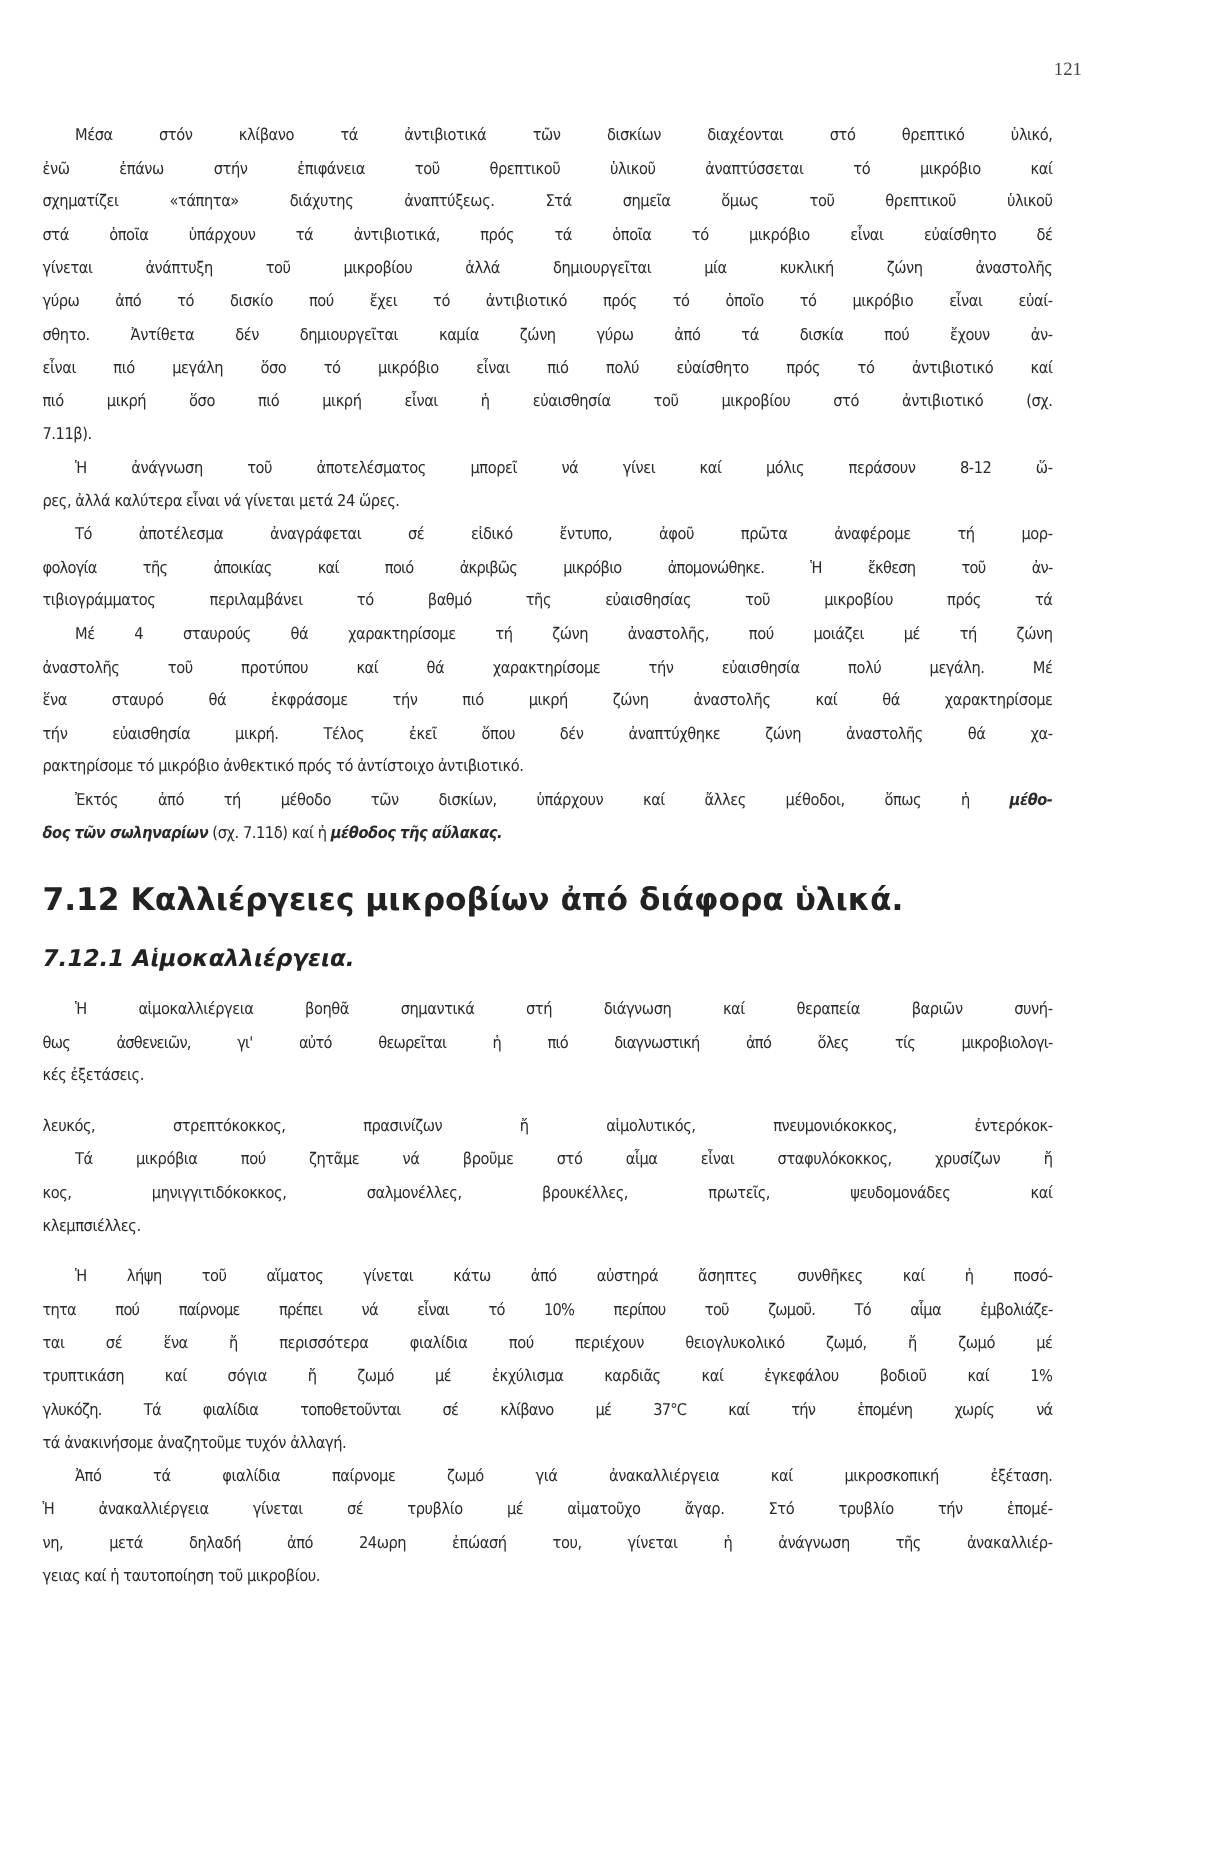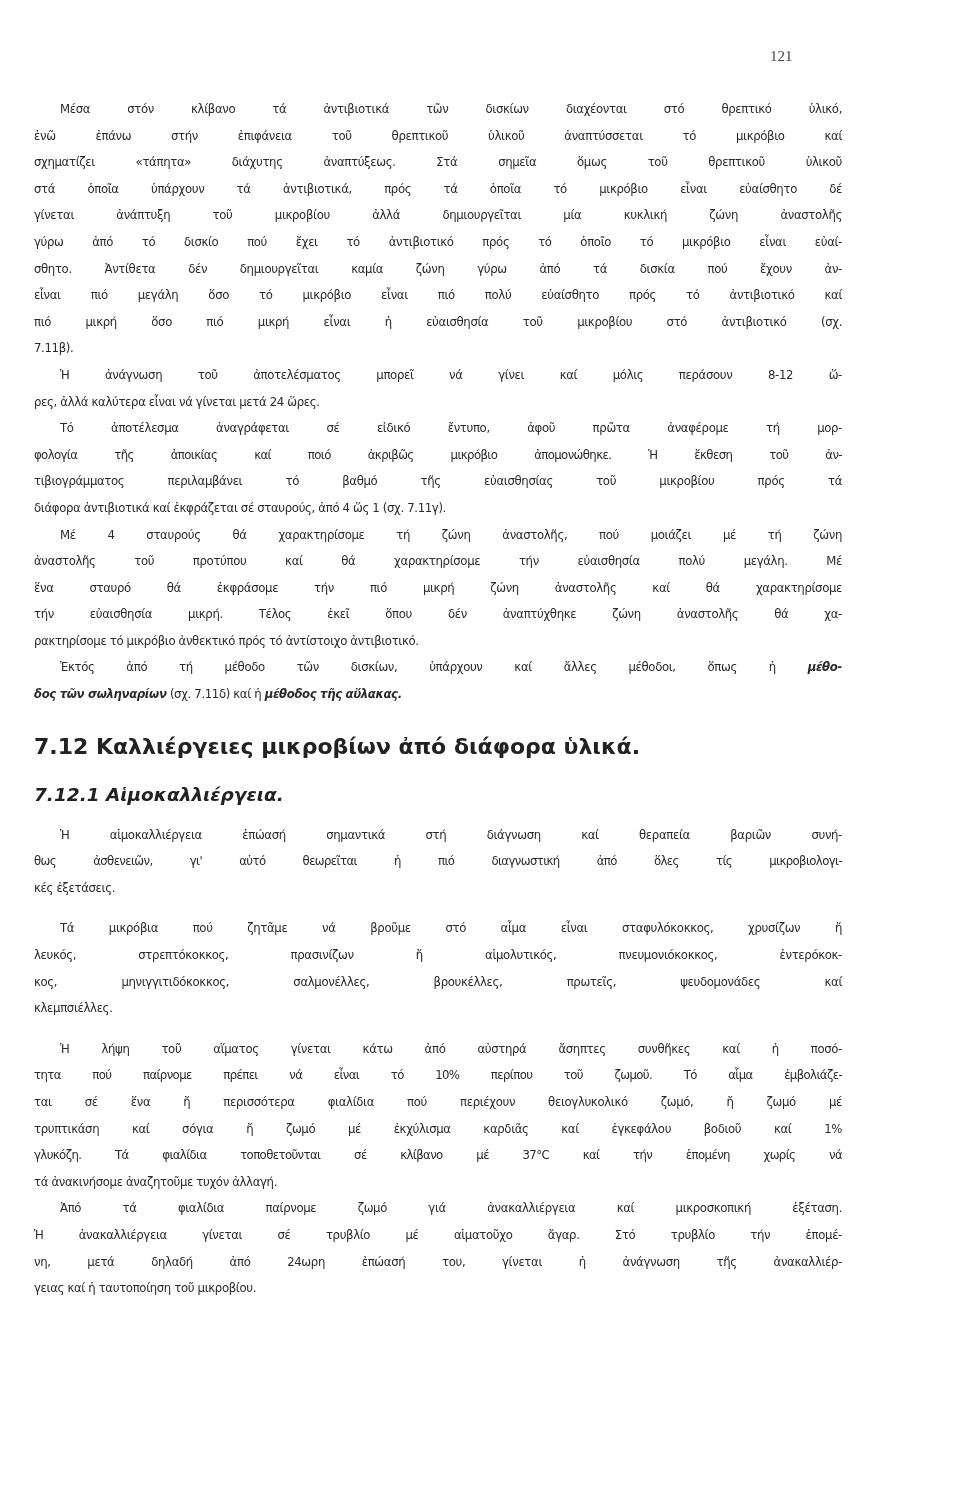--- a/index.html
+++ b/index.html
@@ -1,37 +1,37 @@
 <!DOCTYPE html>
 <html><head>
 <meta charset="utf-8">
 <style>
   html, body { margin: 0; padding: 0; background: #ffffff; }
   body {
     width: 972px; height: 1500px; position: relative; overflow: hidden;
     font-family: "DejaVu Sans", sans-serif; color: #2a2a2a;
   }
   .page-number {
-    position: absolute; left: 770px; top: 48px;
+    position: absolute; left: 843px; top: 48px;
     font-family: "Liberation Serif", serif; font-size: 15px; color: #444;
   }
   .content {
     position: absolute; left: 34px; top: 96px; width: 808px;
   }
   .line {
     height: 26.6px; line-height: 26.6px; white-space: nowrap;
     font-size: 13px; letter-spacing: -0.35px; word-spacing: 0px;
     text-align: justify; text-align-last: justify; overflow: visible;
     font-stretch: condensed;
   }
   .line.last { text-align-last: left; }
   .line.indent { padding-left: 26px; }
   .gap-m { height: 14px; }
   .heading {
-    font-weight: bold; font-size: 22px; height: 30px; line-height: 30px;
+    font-weight: bold; font-size: 25px; height: 30px; line-height: 30px;
     color: #222; letter-spacing: 0px;
   }
   .subheading {
     font-weight: bold; font-style: italic; font-size: 18.5px;
     height: 30px; line-height: 30px; color: #222;
   }
   b.bi { font-weight: bold; font-style: italic; }
   .tight { letter-spacing: -0.6px; }
 </style>
 </head>
@@ -56,21 +56,20 @@
 
   <div>
     <div class="line indent">Ἡ ἀνάγνωση τοῦ ἀποτελέσματος μπορεῖ νά γίνει καί μόλις περάσουν 8-12 ὥ-</div>
     <div class="line last">ρες, ἀλλά καλύτερα εἶναι νά γίνεται μετά 24 ὥρες.</div>
   </div>
 
   <div>
     <div class="line indent">Τό ἀποτέλεσμα ἀναγράφεται σέ εἰδικό ἔντυπο, ἀφοῦ πρῶτα ἀναφέρομε τή μορ-</div>
     <div class="line tight">φολογία τῆς ἀποικίας καί ποιό ἀκριβῶς μικρόβιο ἀπομονώθηκε. Ἡ ἔκθεση τοῦ ἀν-</div>
     <div class="line">τιβιογράμματος περιλαμβάνει τό βαθμό τῆς εὐαισθησίας τοῦ μικροβίου πρός τά</div>
-    <div class="line last">διάφορα ἀντιβιοτικά καί ἐκφράζεται σέ σταυρούς, ἀπό 4 ὥς 1 (σχ. 7.11γ).</div>
   </div>
 
   <div>
     <div class="line indent">Μέ 4 σταυρούς θά χαρακτηρίσομε τή ζώνη ἀναστολῆς, πού μοιάζει μέ τή ζώνη</div>
     <div class="line">ἀναστολῆς τοῦ προτύπου καί θά χαρακτηρίσομε τήν εὐαισθησία πολύ μεγάλη. Μέ</div>
     <div class="line">ἕνα σταυρό θά ἐκφράσομε τήν πιό μικρή ζώνη ἀναστολῆς καί θά χαρακτηρίσομε</div>
     <div class="line">τήν εὐαισθησία μικρή. Τέλος ἐκεῖ ὅπου δέν ἀναπτύχθηκε ζώνη ἀναστολῆς θά χα-</div>
     <div class="line last">ρακτηρίσομε τό μικρόβιο ἀνθεκτικό πρός τό ἀντίστοιχο ἀντιβιοτικό.</div>
   </div>
 
@@ -80,30 +79,30 @@
   </div>
 
   <div style="height:24px"></div>
 
   <div class="heading">7.12 Καλλιέργειες μικροβίων ἀπό διάφορα ὑλικά.</div>
   <div style="height:18px"></div>
   <div class="subheading">7.12.1 Αἱμοκαλλιέργεια.</div>
   <div style="height:12px"></div>
 
   <div>
-    <div class="line indent">Ἡ αἱμοκαλλιέργεια ἐπώασή σημαντικά στή διάγνωση καί θεραπεία βαριῶν συνή-</div>
+    <div class="line indent">Ἡ αἱμοκαλλιέργεια βοηθᾶ σημαντικά στή διάγνωση καί θεραπεία βαριῶν συνή-</div>
     <div class="line tight">θως ἀσθενειῶν, γι' αὐτό θεωρεῖται ἡ πιό διαγνωστική ἀπό ὅλες τίς μικροβιολογι-</div>
     <div class="line last">κές ἐξετάσεις.</div>
   </div>
 
   <div class="gap-m"></div>
 
   <div>
+    <div class="line">λευκός, στρεπτόκοκκος, πρασινίζων ἤ αἱμολυτικός, πνευμονιόκοκκος, ἐντερόκοκ-</div>
     <div class="line indent">Τά μικρόβια πού ζητᾶμε νά βροῦμε στό αἷμα εἶναι σταφυλόκοκκος, χρυσίζων ἤ</div>
-    <div class="line">λευκός, στρεπτόκοκκος, πρασινίζων ἤ αἱμολυτικός, πνευμονιόκοκκος, ἐντερόκοκ-</div>
     <div class="line">κος, μηνιγγιτιδόκοκκος, σαλμονέλλες, βρουκέλλες, πρωτεῖς, ψευδομονάδες καί</div>
     <div class="line last">κλεμπσιέλλες.</div>
   </div>
 
   <div class="gap-m"></div>
 
   <div>
     <div class="line indent">Ἡ λήψη τοῦ αἵματος γίνεται κάτω ἀπό αὐστηρά ἄσηπτες συνθῆκες καί ἡ ποσό-</div>
     <div class="line tight">τητα πού παίρνομε πρέπει νά εἶναι τό 10% περίπου τοῦ ζωμοῦ. Τό αἷμα ἐμβολιάζε-</div>
     <div class="line">ται σέ ἕνα ἤ περισσότερα φιαλίδια πού περιέχουν θειογλυκολικό ζωμό, ἤ ζωμό μέ</div>

